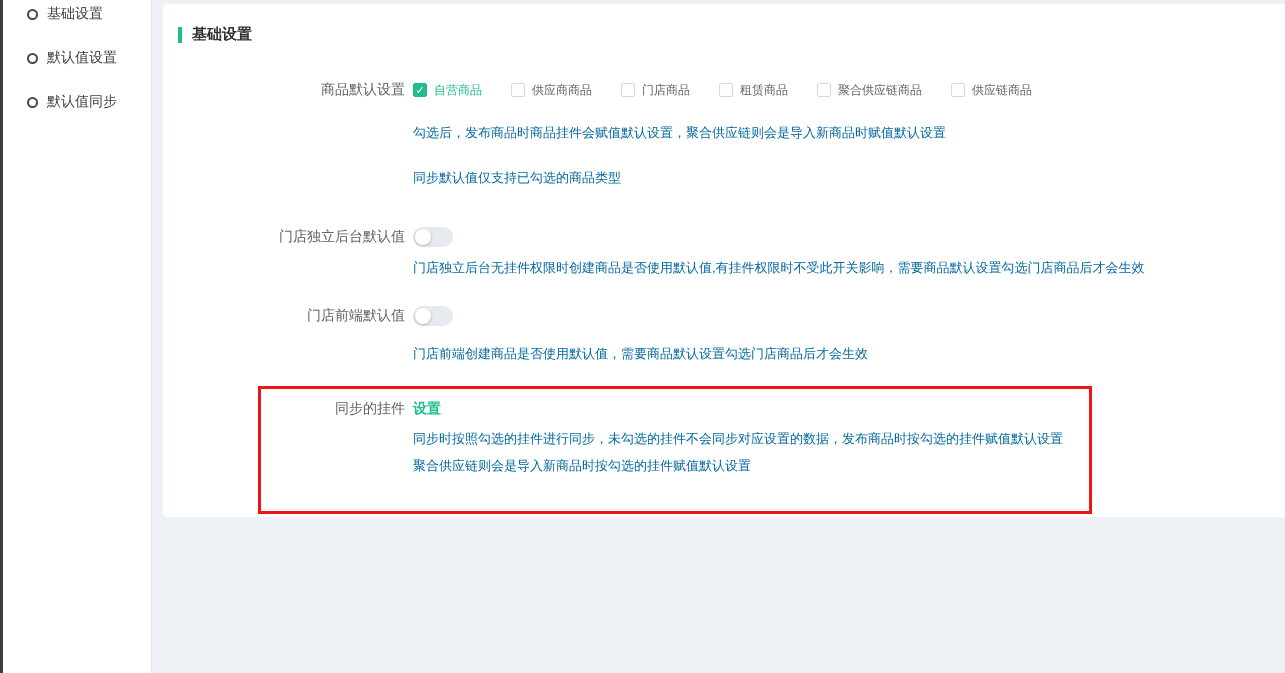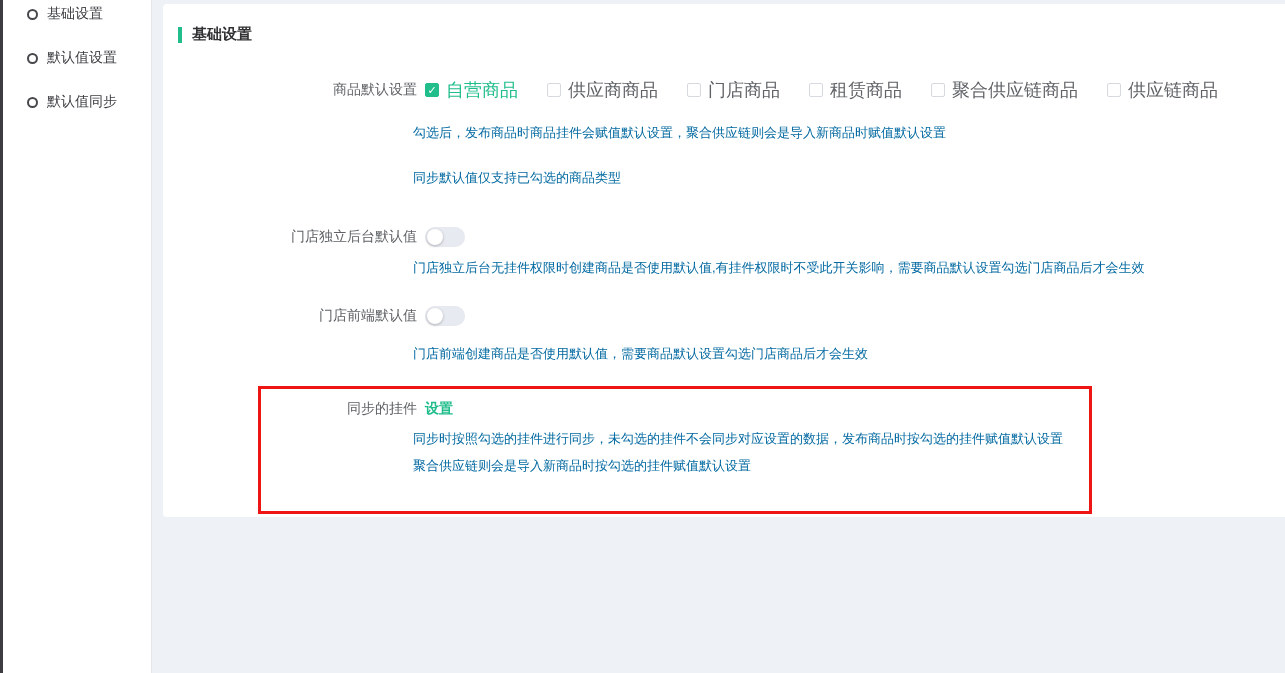--- a/index.html
+++ b/index.html
@@ -24,37 +24,37 @@
   .side-label { color:#3c3e42; font-size:14px; }
   
   .card {
     position:absolute; left:163px; top:4px; right:0; height:513px;
     background:#fff; border-radius:4px 0 0 4px;
   }
   .section-header { position:absolute; left:15px; top:21px; display:flex; align-items:center; }
   .accent-bar { width:4px; height:16px; background:var(--accent); margin-right:10px; }
   .section-title { font-size:15px; font-weight:bold; color:#303133; }
   
-  .form-row { position:absolute; left:0; right:0; display:flex; align-items:center;padding-left:12px; }
+  .form-row { position:absolute; left:0; right:0; display:flex; align-items:center; }
   .row-label { width:242px; text-align:right; color:#5f6266; font-size:14px; flex:0 0 auto; }
   .row-content { margin-left:8px; display:flex; align-items:flex-start; }
   .help {
     position:absolute; left:250px; right:20px; color:#0369a1; font-size:13px; line-height:20px;
   }
   
   .cb-group { display:flex; align-items:center; gap:29px; }
   .cb-item { display:flex; align-items:center; cursor:pointer; }
   .cb-box {
     width:14px; height:14px; border:1px solid #d6d9e0; border-radius:2px; background:#fff;
     display:flex; align-items:center; justify-content:center; margin-right:7px;
   }
   .cb-check { display:none; color:#fff; font-size:11px; font-weight:bold; line-height:1; }
   .cb-item.checked .cb-box { background:var(--accent); border-color:var(--accent); }
   .cb-item.checked .cb-check { display:block; }
-  .cb-label { color:#5f6266; font-size:18px; }
+  .cb-label { color:#5f6266; font-size:12px; }
   .cb-item.checked .cb-label { color:var(--accent); }
   
   .toggle {
     width:40px; height:20px; border-radius:10px; background:#e7eaf0; position:relative;
     cursor:pointer; flex:0 0 auto; box-shadow:inset 0 0 1px rgba(0,0,0,0.06);
   }
   .toggle .knob {
     position:absolute; left:2px; top:2px; width:16px; height:16px; border-radius:50%;
     background:#fff; box-shadow:0 1px 3px rgba(0,0,0,0.25);
   }

